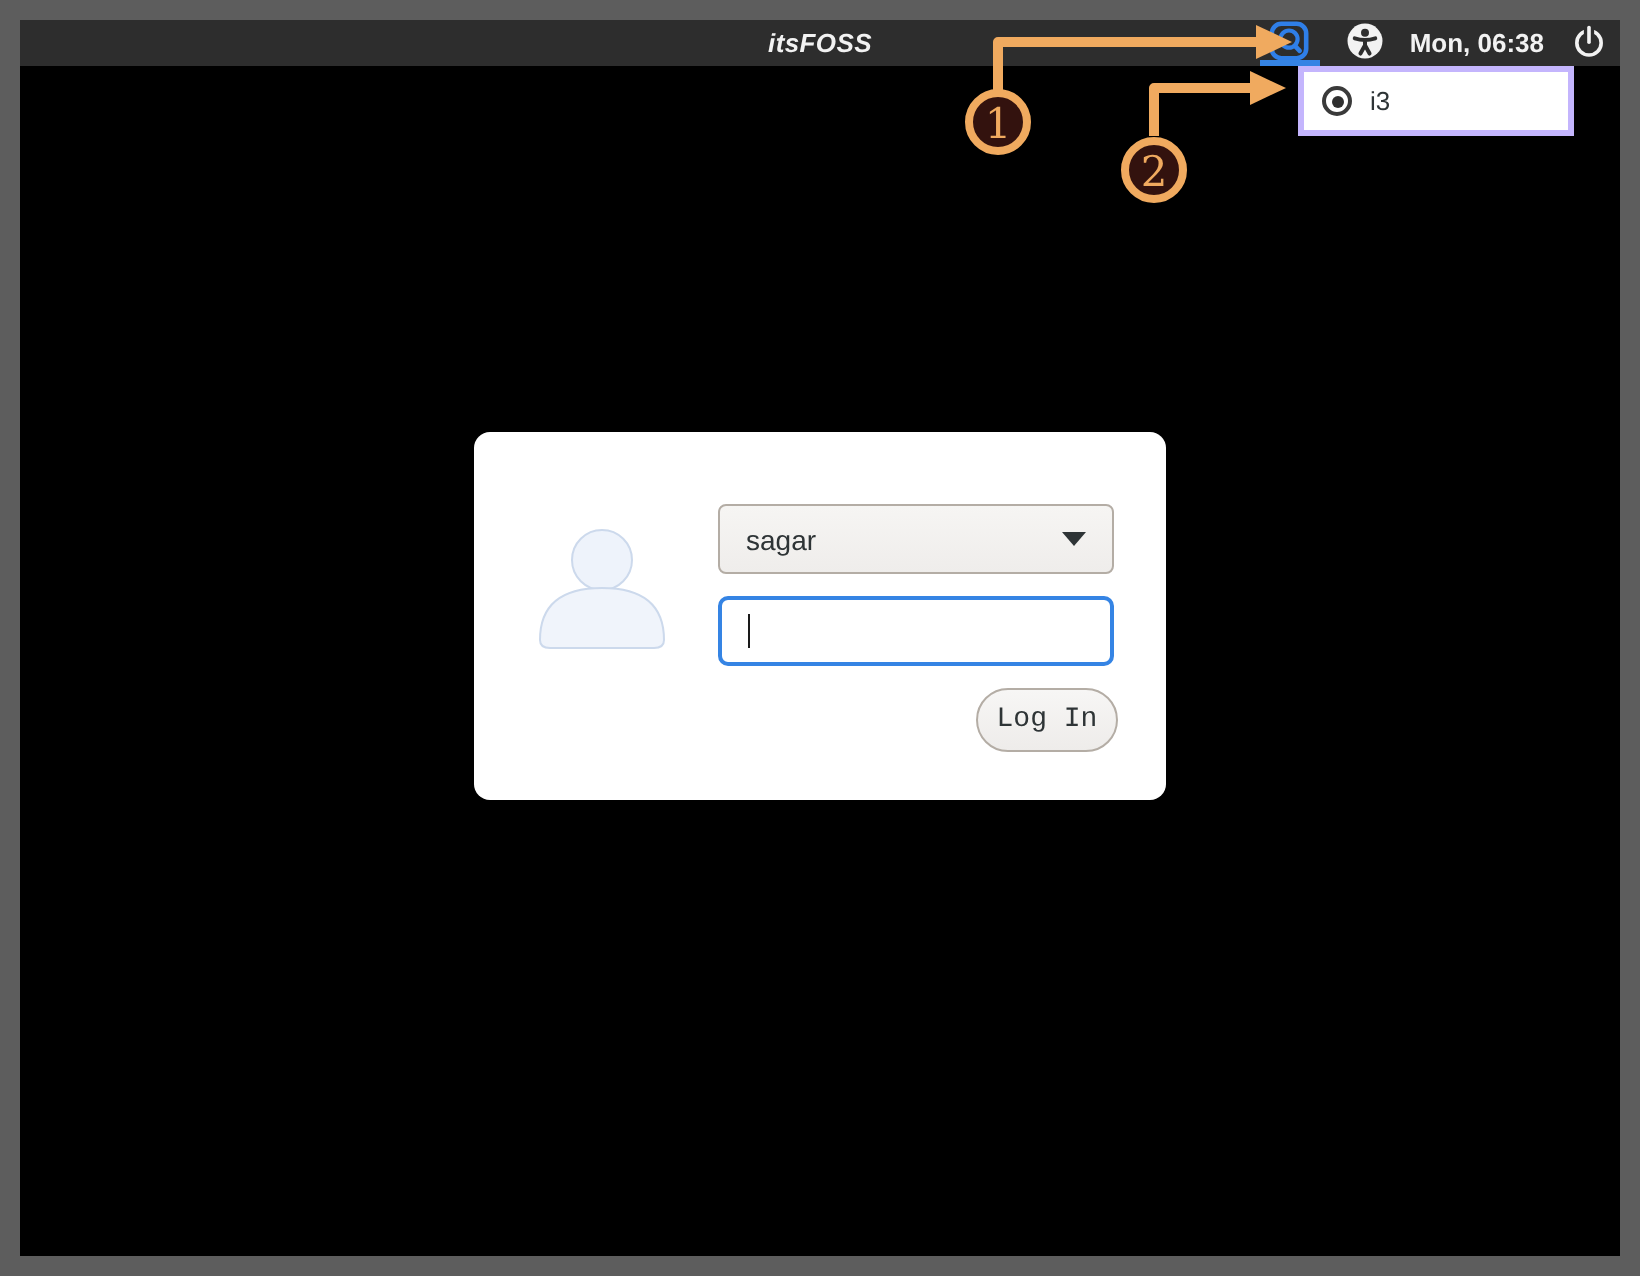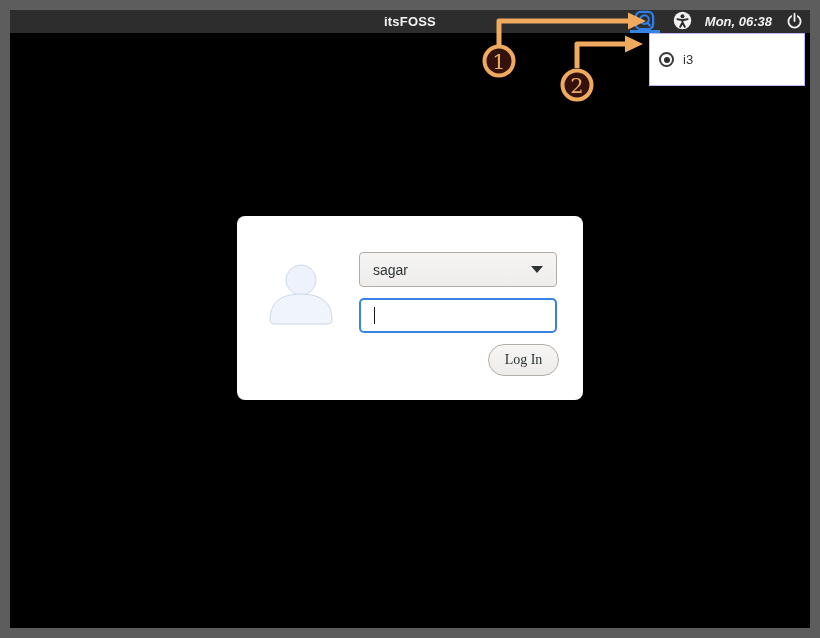--- a/index.html
+++ b/index.html
@@ -27,29 +27,29 @@
     font-size: 13px;
   }
   .hostname {
     position: absolute;
     left: 0; right: 0; top: 0;
     height: 23px;
     line-height: 23px;
     text-align: center;
     font-weight: 600;
     letter-spacing: 0.2px;
+    font-style: italic;
   }
   .topbar-right {
     position: absolute;
     right: 6px; top: 0;
     height: 23px;
     display: flex;
     align-items: center;
     gap: 13px;
-    font-style: italic;
   }
   .session-btn {
     position: relative;
     width: 30px; height: 23px;
     display: flex;
     align-items: center;
     justify-content: center;
   }
   .session-btn .underline {
     position: absolute;
@@ -59,24 +59,24 @@
   }
   .clock {
     font-weight: 700;
     white-space: nowrap;
   }
   .iconbtn { display: flex; align-items: center; justify-content: center; }
   
   .session-menu {
     position: absolute;
     left: 639px; top: 23px;  
-    width: 156px;
-    background: #ffffff;
-    border: 1px solid #c4b5fd;
-    padding: 14px 0;
+    width: 138px;
+    background: #ffffff;
+    border: 3px solid #c4b5fd;
+    padding: 3px 0;
     z-index: 5;
   }
   .menu-item {
     height: 23px;
     display: flex;
     align-items: center;
     gap: 9px;
     padding: 0 9px;
     font-size: 13px;
     color: #2e3436;
@@ -156,21 +156,21 @@
     background: #1a1a1a;
     pointer-events: none;
   }
   .login-btn {
     position: absolute;
     left: 251px; top: 128px;
     width: 71px; height: 32px;
     background: linear-gradient(#f7f6f5, #eeecea);
     border: 1px solid #b4ada5;
     border-radius: 16px;
-    font-family: Liberation Serif, serif;
+    font-family: Liberation Mono, monospace;
     font-size: 14px;
     color: #2e3436;
     cursor: pointer;
   }
   
   .annotations {
     position: absolute;
     left: 0; top: 0;
     width: 820px; height: 638px;
     pointer-events: none;

